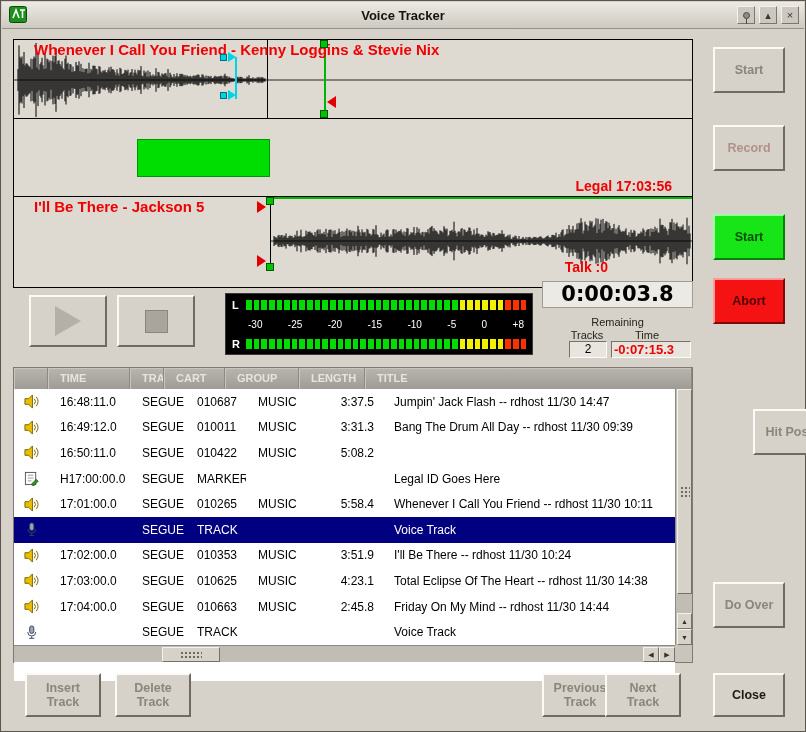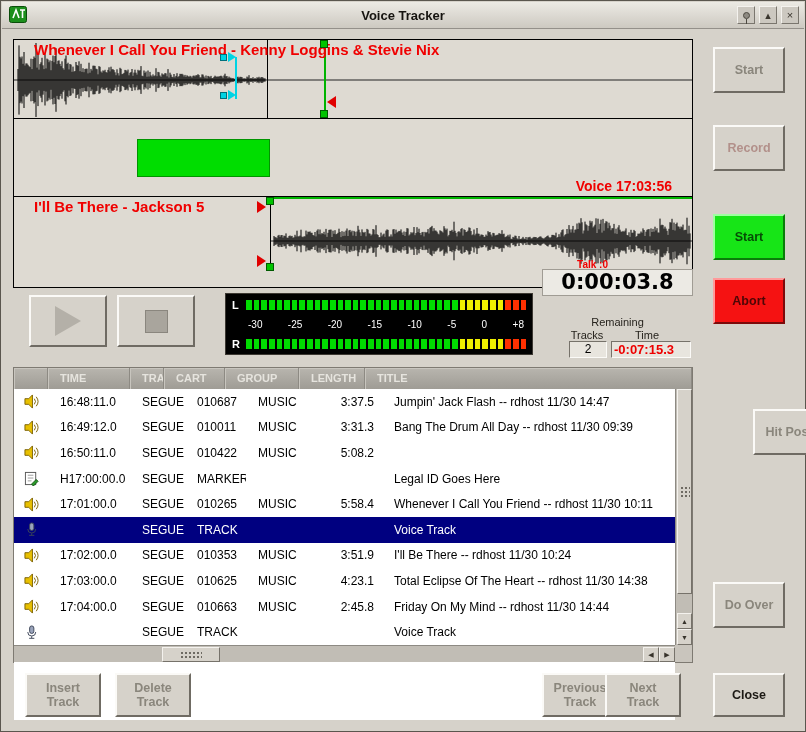--- a/index.html
+++ b/index.html
@@ -35,54 +35,54 @@
   .vline-cyan  { position:absolute; width:2px; background:#00d4e4; z-index:4; }
   .sq-green { position:absolute; width:8px; height:8px; background:#00c400; border:1px solid #005a00; z-index:5; }
   .sq-cyan  { position:absolute; width:7px; height:7px; background:#00d4e4; border:1px solid #00707c; z-index:5; }
   .tri-cyan-r { position:absolute; width:0; height:0; border-top:5px solid transparent; border-bottom:5px solid transparent; border-left:8px solid #00d4e4; z-index:5; }
   .tri-red-l { position:absolute; width:0; height:0; border-top:6px solid transparent; border-bottom:6px solid transparent; border-right:9px solid #e00000; z-index:5; }
   .tri-red-r { position:absolute; width:0; height:0; border-top:6px solid transparent; border-bottom:6px solid transparent; border-left:9px solid #e00000; z-index:5; }
   .hline-green { position:absolute; height:2px; background:#00b400; z-index:2; }
 
   .vt-bar { position:absolute; left:123px; top:20px; width:133px; height:38px; background:#00dd00; border:1px solid #009400; }
   .time-label { position:absolute; right:20px; bottom:2px; color:#f00000; font-weight:bold; font-size:14px; }
-  .talk-label { position:absolute; right:84px; top:62px; color:#f00000; font-weight:bold; font-size:10px; }
+  .talk-label { position:absolute; right:84px; top:62px; color:#f00000; font-weight:bold; font-size:14px; }
 
   
   .bevel { background:#d6d2ca; border:2px solid; border-color:#fbfaf7 #6f6b63 #6f6b63 #fbfaf7; }
   .play-btn { position:absolute; left:28px; top:294px; width:78px; height:52px; display:flex; align-items:center; justify-content:center; }
   .stop-btn { position:absolute; left:116px; top:294px; width:78px; height:52px; display:flex; align-items:center; justify-content:center; }
   .play-tri { width:0; height:0; border-top:15px solid transparent; border-bottom:15px solid transparent; border-left:26px solid #b4b0a8; }
   .stop-sq { width:23px; height:23px; background:#a9a59d; border:1px solid #8a867e; }
 
   .meter { position:absolute; left:224px; top:292px; width:308px; height:62px; background:#000; border:1px solid #3c3832; padding:5px 6px 4px 6px; display:flex; flex-direction:column; justify-content:space-between; }
   .meter-row { display:flex; align-items:center; height:12px; }
   .meter-ch { color:#fff; font-size:11px; font-weight:bold; width:14px; }
   .leds { display:flex; gap:2px; flex:1; height:10px; }
   .led { flex:1; height:10px; }
   .led.g { background:#00dc00; }
   .led.y { background:#f0f000; }
   .led.r { background:#ff3000; }
   .meter-scale { display:flex; justify-content:space-between; padding:0 2px 0 16px; color:#fff; font-size:10px; height:12px; align-items:center; font-family:"Liberation Sans",sans-serif; }
 
-  .timer { position:absolute; left:541px; top:268px; width:151px; height:27px; background:#eceae4; border:1px solid #a09c94;
+  .timer { position:absolute; left:541px; top:280px; width:151px; height:27px; background:#eceae4; border:1px solid #a09c94;
     font-size:21px; font-weight:bold; color:#000; text-align:center; line-height:25px; font-family:"DejaVu Sans", sans-serif; }
   .rem-title { position:absolute; left:541px; top:315px; width:151px; text-align:center; font-size:11px; color:#26231d; }
   .rem-lab-tracks { position:absolute; left:556px; top:328px; width:60px; text-align:center; font-size:11px; color:#26231d; }
   .rem-lab-time { position:absolute; left:614px; top:328px; width:64px; text-align:center; font-size:11px; color:#26231d; }
   .rem-box { position:absolute; top:340px; height:17px; background:#e8e5de; border:1px solid; border-color:#76726a #fbfaf7 #fbfaf7 #76726a; font-size:12px; line-height:15px; overflow:hidden; }
   .rem-tracks { left:568px; width:38px; text-align:center; color:#000; }
   .rem-time { left:610px; width:80px; text-align:left; padding-left:2px; color:#ee0000; font-weight:bold; font-size:13px; white-space:nowrap; }
 
   
   .logtable { position:absolute; left:12px; top:366px; width:680px; height:296px; border:1px solid #7e7a72; background:#fff; }
   .thead { position:absolute; left:0; top:0; width:678px; height:21px; display:flex;
     background:linear-gradient(#b8b5ae,#9f9c95); color:#e6e4de; font-weight:bold; font-size:11px; }
   .th { padding:4px 0 0 12px; border-right:1px solid #8d8a83; box-shadow:inset 1px 1px 0 #c8c5be; white-space:nowrap; overflow:hidden; }
-  .tbody { position:absolute; left:0; top:21px; width:661px; height:331px; background:#fff; overflow:hidden; }
+  .tbody { position:absolute; left:0; top:21px; width:661px; height:292px; background:#fff; overflow:hidden; }
   .trow { display:flex; align-items:center; height:25.6px; font-size:12px; color:#000; background:#fff; }
   .trow.selected { background:#000080; color:#fff; }
   .tc { white-space:nowrap; overflow:hidden; padding-left:12px; }
   .c-icon { width:34px; padding-left:0; display:flex; justify-content:center; align-items:center; }
   .c-time { width:82px; }
   .c-trans { width:55px; }
   .c-cart { width:61px; }
   .c-group { width:74px; }
   .c-length { width:62px; text-align:right; padding-left:0; padding-right:8px; }
   .c-title { flex:1; }
@@ -161,21 +161,21 @@
       <div class="sq-cyan" style="left:206px; top:52px;"></div>
       <div class="tri-cyan-r" style="left:214px; top:50px;"></div>
       <div class="vline-green" style="left:310px; top:0; height:79px;"></div>
       <div class="sq-green" style="left:306px; top:0;"></div>
       <div class="sq-green" style="left:306px; top:70px;"></div>
       <div class="tri-red-l" style="left:313px; top:56px;"></div>
     </div>
 
     <div class="wave-block wb2">
       <div class="vt-bar"></div>
-      <div class="time-label">Voice 17:03:56</div>
+      <div class="time-label">Legal 17:03:56</div>
     </div>
 
     <div class="wave-block wb3">
       <svg id="wave2" class="wave-svg" width="678" height="88">
           <line x1="256" x2="678" y1="44" y2="44" stroke="#222" stroke-width="1"></line>
           <path d="M260 39.0L260 49.0M261 40.2L261 47.8M262 40.3L262 47.7M263 41.2L263 46.8M264 38.6L264 49.4M265 37.9L265 50.1M266 39.9L266 48.1M267 38.2L267 49.8M268 38.0L268 50.0M269 40.6L269 47.4M270 38.6L270 49.4M271 39.1L271 48.9M272 36.4L272 51.6M273 40.6L273 47.4M274 40.9L274 47.1M275 39.1L275 48.9M276 38.5L276 49.5M277 39.4L277 48.6M278 38.9L278 49.1M279 40.8L279 47.2M280 40.3L280 47.7M281 37.8L281 50.2M282 39.5L282 48.5M283 33.7L283 54.3M284 39.4L284 48.6M285 39.4L285 48.6M286 38.6L286 49.4M287 32.7L287 55.3M288 39.6L288 48.4M289 40.2L289 47.8M290 39.3L290 48.7M291 39.4L291 48.6M292 33.6L292 54.4M293 37.4L293 50.6M294 34.6L294 53.4M295 35.0L295 53.0M296 34.4L296 53.6M297 35.8L297 52.2M298 35.8L298 52.2M299 38.0L299 50.0M300 38.6L300 49.4M301 35.0L301 53.0M302 39.4L302 48.6M303 33.6L303 54.4M304 32.3L304 55.7M305 37.2L305 50.8M306 32.5L306 55.5M307 37.3L307 50.7M308 36.0L308 52.0M309 37.0L309 51.0M310 34.8L310 53.2M311 37.5L311 50.5M312 31.9L312 56.1M313 39.9L313 48.1M314 35.8L314 52.2M315 32.9L315 55.1M316 32.7L316 55.3M317 32.6L317 55.4M318 40.0L318 48.0M319 33.7L319 54.3M320 36.8L320 51.2M321 33.2L321 54.8M322 37.3L322 50.7M323 36.9L323 51.1M324 35.8L324 52.2M325 31.7L325 56.3M326 35.0L326 53.0M327 40.1L327 47.9M328 34.2L328 53.8M329 39.1L329 48.9M330 34.7L330 53.3M331 38.8L331 49.2M332 33.6L332 54.4M333 31.5L333 56.5M334 39.0L334 49.0M335 33.4L335 54.6M336 32.9L336 55.1M337 35.2L337 52.8M338 33.7L338 54.3M339 38.6L339 49.4M340 33.9L340 54.1M341 34.8L341 53.2M342 39.1L342 48.9M343 34.5L343 53.5M344 28.8L344 59.2M345 32.7L345 55.3M346 35.3L346 52.7M347 38.9L347 49.1M348 32.4L348 55.6M349 35.1L349 52.9M350 35.9L350 52.1M351 34.9L351 53.1M352 39.3L352 48.7M353 31.9L353 56.1M354 32.7L354 55.3M355 36.4L355 51.6M356 36.7L356 51.3M357 38.6L357 49.4M358 37.4L358 50.6M359 32.0L359 56.0M360 32.6L360 55.4M361 37.3L361 50.7M362 28.2L362 59.8M363 37.2L363 50.8M364 38.0L364 50.0M365 40.2L365 47.8M366 40.2L366 47.8M367 35.6L367 52.4M368 39.3L368 48.7M369 37.5L369 50.5M370 36.6L370 51.4M371 39.8L371 48.2M372 33.6L372 54.4M373 32.4L373 55.6M374 32.9L374 55.1M375 39.5L375 48.5M376 39.5L376 48.5M377 37.4L377 50.6M378 39.5L378 48.5M379 32.4L379 55.6M380 32.1L380 55.9M381 36.7L381 51.3M382 32.6L382 55.4M383 35.6L383 52.4M384 34.7L384 53.3M385 33.9L385 54.1M386 34.2L386 53.8M387 32.4L387 55.6M388 35.5L388 52.5M389 37.9L389 50.1M390 34.5L390 53.5M391 39.0L391 49.0M392 34.9L392 53.1M393 31.1L393 56.9M394 31.5L394 56.5M395 38.5L395 49.5M396 37.4L396 50.6M397 35.2L397 52.8M398 36.3L398 51.7M399 35.3L399 52.7M400 30.0L400 58.0M401 38.2L401 49.8M402 36.1L402 51.9M403 30.2L403 57.8M404 35.2L404 52.8M405 31.7L405 56.3M406 36.0L406 52.0M407 38.1L407 49.9M408 35.3L408 52.7M409 34.9L409 53.1M410 39.4L410 48.6M411 34.9L411 53.1M412 35.8L412 52.2M413 35.1L413 52.9M414 32.1L414 55.9M415 36.5L415 51.5M416 30.8L416 57.2M417 30.0L417 58.0M418 28.9L418 59.1M419 34.2L419 53.8M420 31.2L420 56.8M421 33.6L421 54.4M422 33.6L422 54.4M423 34.7L423 53.3M424 36.6L424 51.4M425 37.4L425 50.6M426 33.3L426 54.7M427 33.9L427 54.1M428 34.6L428 53.4M429 35.6L429 52.4M430 29.2L430 58.8M431 31.4L431 56.6M432 33.1L432 54.9M433 31.6L433 56.4M434 39.3L434 48.7M435 37.9L435 50.1M436 33.8L436 54.2M437 34.0L437 54.0M438 32.8L438 55.2M439 34.8L439 53.2M440 24.7L440 63.3M441 33.8L441 54.2M442 35.9L442 52.1M443 39.4L443 48.6M444 34.8L444 53.2M445 34.2L445 53.8M446 35.3L446 52.7M447 31.9L447 56.1M448 31.1L448 56.9M449 38.6L449 49.4M450 32.3L450 55.7M451 33.0L451 55.0M452 35.1L452 52.9M453 34.8L453 53.2M454 33.7L454 54.3M455 30.4L455 57.6M456 30.9L456 57.1M457 34.1L457 53.9M458 38.2L458 49.8M459 37.4L459 50.6M460 32.5L460 55.5M461 38.3L461 49.7M462 36.7L462 51.3M463 31.0L463 57.0M464 36.6L464 51.4M465 36.8L465 51.2M466 39.2L466 48.8M467 37.6L467 50.4M468 37.6L468 50.4M469 38.0L469 50.0M470 39.9L470 48.1M471 39.7L471 48.3M472 37.6L472 50.4M473 38.9L473 49.1M474 34.2L474 53.8M475 35.4L475 52.6M476 35.0L476 53.0M477 37.6L477 50.4M478 39.5L478 48.5M479 35.9L479 52.1M480 36.2L480 51.8M481 38.6L481 49.4M482 38.3L482 49.7M483 37.8L483 50.2M484 37.7L484 50.3M485 36.2L485 51.8M486 36.6L486 51.4M487 37.1L487 50.9M488 33.2L488 54.8M489 37.2L489 50.8M490 36.7L490 51.3M491 40.2L491 47.8M492 39.7L492 48.3M493 39.2L493 48.8M494 37.8L494 50.2M495 39.6L495 48.4M496 37.5L496 50.5M497 41.7L497 46.3M498 42.1L498 45.9M499 39.9L499 48.1M500 40.5L500 47.5M501 38.6L501 49.4M502 38.9L502 49.1M503 41.3L503 46.7M504 42.2L504 45.8M505 39.0L505 49.0M506 42.1L506 45.9M507 41.9L507 46.1M508 41.4L508 46.6M509 39.9L509 48.1M510 41.5L510 46.5M511 42.0L511 46.0M512 40.0L512 48.0M513 42.6L513 45.4M514 40.3L514 47.7M515 40.3L515 47.7M516 39.8L516 48.2M517 41.4L517 46.6M518 41.5L518 46.5M519 40.6L519 47.4M520 39.9L520 48.1M521 40.2L521 47.8M522 40.0L522 48.0M523 41.3L523 46.7M524 40.8L524 47.2M525 40.1L525 47.9M526 39.4L526 48.6M527 39.6L527 48.4M528 40.8L528 47.2M529 41.4L529 46.6M530 41.6L530 46.4M531 40.7L531 47.3M532 40.0L532 48.0M533 39.0L533 49.0M534 38.5L534 49.5M535 40.1L535 47.9M536 41.1L536 46.9M537 40.1L537 47.9M538 37.9L538 50.1M539 37.9L539 50.1M540 38.2L540 49.8M541 38.7L541 49.3M542 35.7L542 52.3M543 40.7L543 47.3M544 40.0L544 48.0M545 37.2L545 50.8M546 39.7L546 48.3M547 35.4L547 52.6M548 33.1L548 54.9M549 32.4L549 55.6M550 39.4L550 48.6M551 37.8L551 50.2M552 37.1L552 50.9M553 32.0L553 56.0M554 36.6L554 51.4M555 28.1L555 59.9M556 32.4L556 55.6M557 35.5L557 52.5M558 32.3L558 55.7M559 28.9L559 59.1M560 35.7L560 52.3M561 32.7L561 55.3M562 32.5L562 55.5M563 26.5L563 61.5M564 32.0L564 56.0M565 25.7L565 62.3M566 26.5L566 61.5M567 21.2L567 66.8M568 25.3L568 62.7M569 36.5L569 51.5M570 33.5L570 54.5M571 24.6L571 63.4M572 27.3L572 60.7M573 28.3L573 59.7M574 33.7L574 54.3M575 28.9L575 59.1M576 23.7L576 64.3M577 25.7L577 62.3M578 24.2L578 63.8M579 30.5L579 57.5M580 29.3L580 58.7M581 27.7L581 60.3M582 21.3L582 66.7M583 36.0L583 52.0M584 21.7L584 66.3M585 32.3L585 55.7M586 26.8L586 61.2M587 22.7L587 65.3M588 35.6L588 52.4M589 21.9L589 66.1M590 33.7L590 54.3M591 26.2L591 61.8M592 24.2L592 63.8M593 24.7L593 63.3M594 31.2L594 56.8M595 25.7L595 62.3M596 28.6L596 59.4M597 33.2L597 54.8M598 31.3L598 56.7M599 31.2L599 56.8M600 26.9L600 61.1M601 36.4L601 51.6M602 31.7L602 56.3M603 36.9L603 51.1M604 30.4L604 57.6M605 28.2L605 59.8M606 32.7L606 55.3M607 34.5L607 53.5M608 34.9L608 53.1M609 33.9L609 54.1M610 34.9L610 53.1M611 33.6L611 54.4M612 31.4L612 56.6M613 38.0L613 50.0M614 38.4L614 49.6M615 35.3L615 52.7M616 39.9L616 48.1M617 32.8L617 55.2M618 35.8L618 52.2M619 35.7L619 52.3M620 32.9L620 55.1M621 34.1L621 53.9M622 39.9L622 48.1M623 39.0L623 49.0M624 36.6L624 51.4M625 36.9L625 51.1M626 36.4L626 51.6M627 34.5L627 53.5M628 35.7L628 52.3M629 31.4L629 56.6M630 33.0L630 55.0M631 39.0L631 49.0M632 34.7L632 53.3M633 32.8L633 55.2M634 32.3L634 55.7M635 32.1L635 55.9M636 39.3L636 48.7M637 31.4L637 56.6M638 35.0L638 53.0M639 31.9L639 56.1M640 34.7L640 53.3M641 29.7L641 58.3M642 33.4L642 54.6M643 31.2L643 56.8M644 35.5L644 52.5M645 35.6L645 52.4M646 21.6L646 66.4M647 28.3L647 59.7M648 27.7L648 60.3M649 28.1L649 59.9M650 31.6L650 56.4M651 29.6L651 58.4M652 31.6L652 56.4M653 33.8L653 54.2M654 37.9L654 50.1M655 31.8L655 56.2M656 25.2L656 62.8M657 25.6L657 62.4M658 21.8L658 66.2M659 32.9L659 55.1M660 25.6L660 62.4M661 33.5L661 54.5M662 27.0L662 61.0M663 25.6L663 62.4M664 29.4L664 58.6M665 29.7L665 58.3M666 31.7L666 56.3M667 29.5L667 58.5M668 30.3L668 57.7M669 27.6L669 60.4M670 33.3L670 54.7M671 32.8L671 55.2M672 32.9L672 55.1M673 20.7L673 67.3M674 36.6L674 51.4M675 28.7L675 59.3M676 36.4L676 51.6" stroke="#000" stroke-width="1" fill="none"></path>
         </svg>
       <div class="wave-title">I'll Be There - Jackson 5</div>
       <div class="hline-green" style="left:256px; top:0; width:422px;"></div>
       <div class="vline-black" style="left:256px; top:0; height:74px;"></div>

